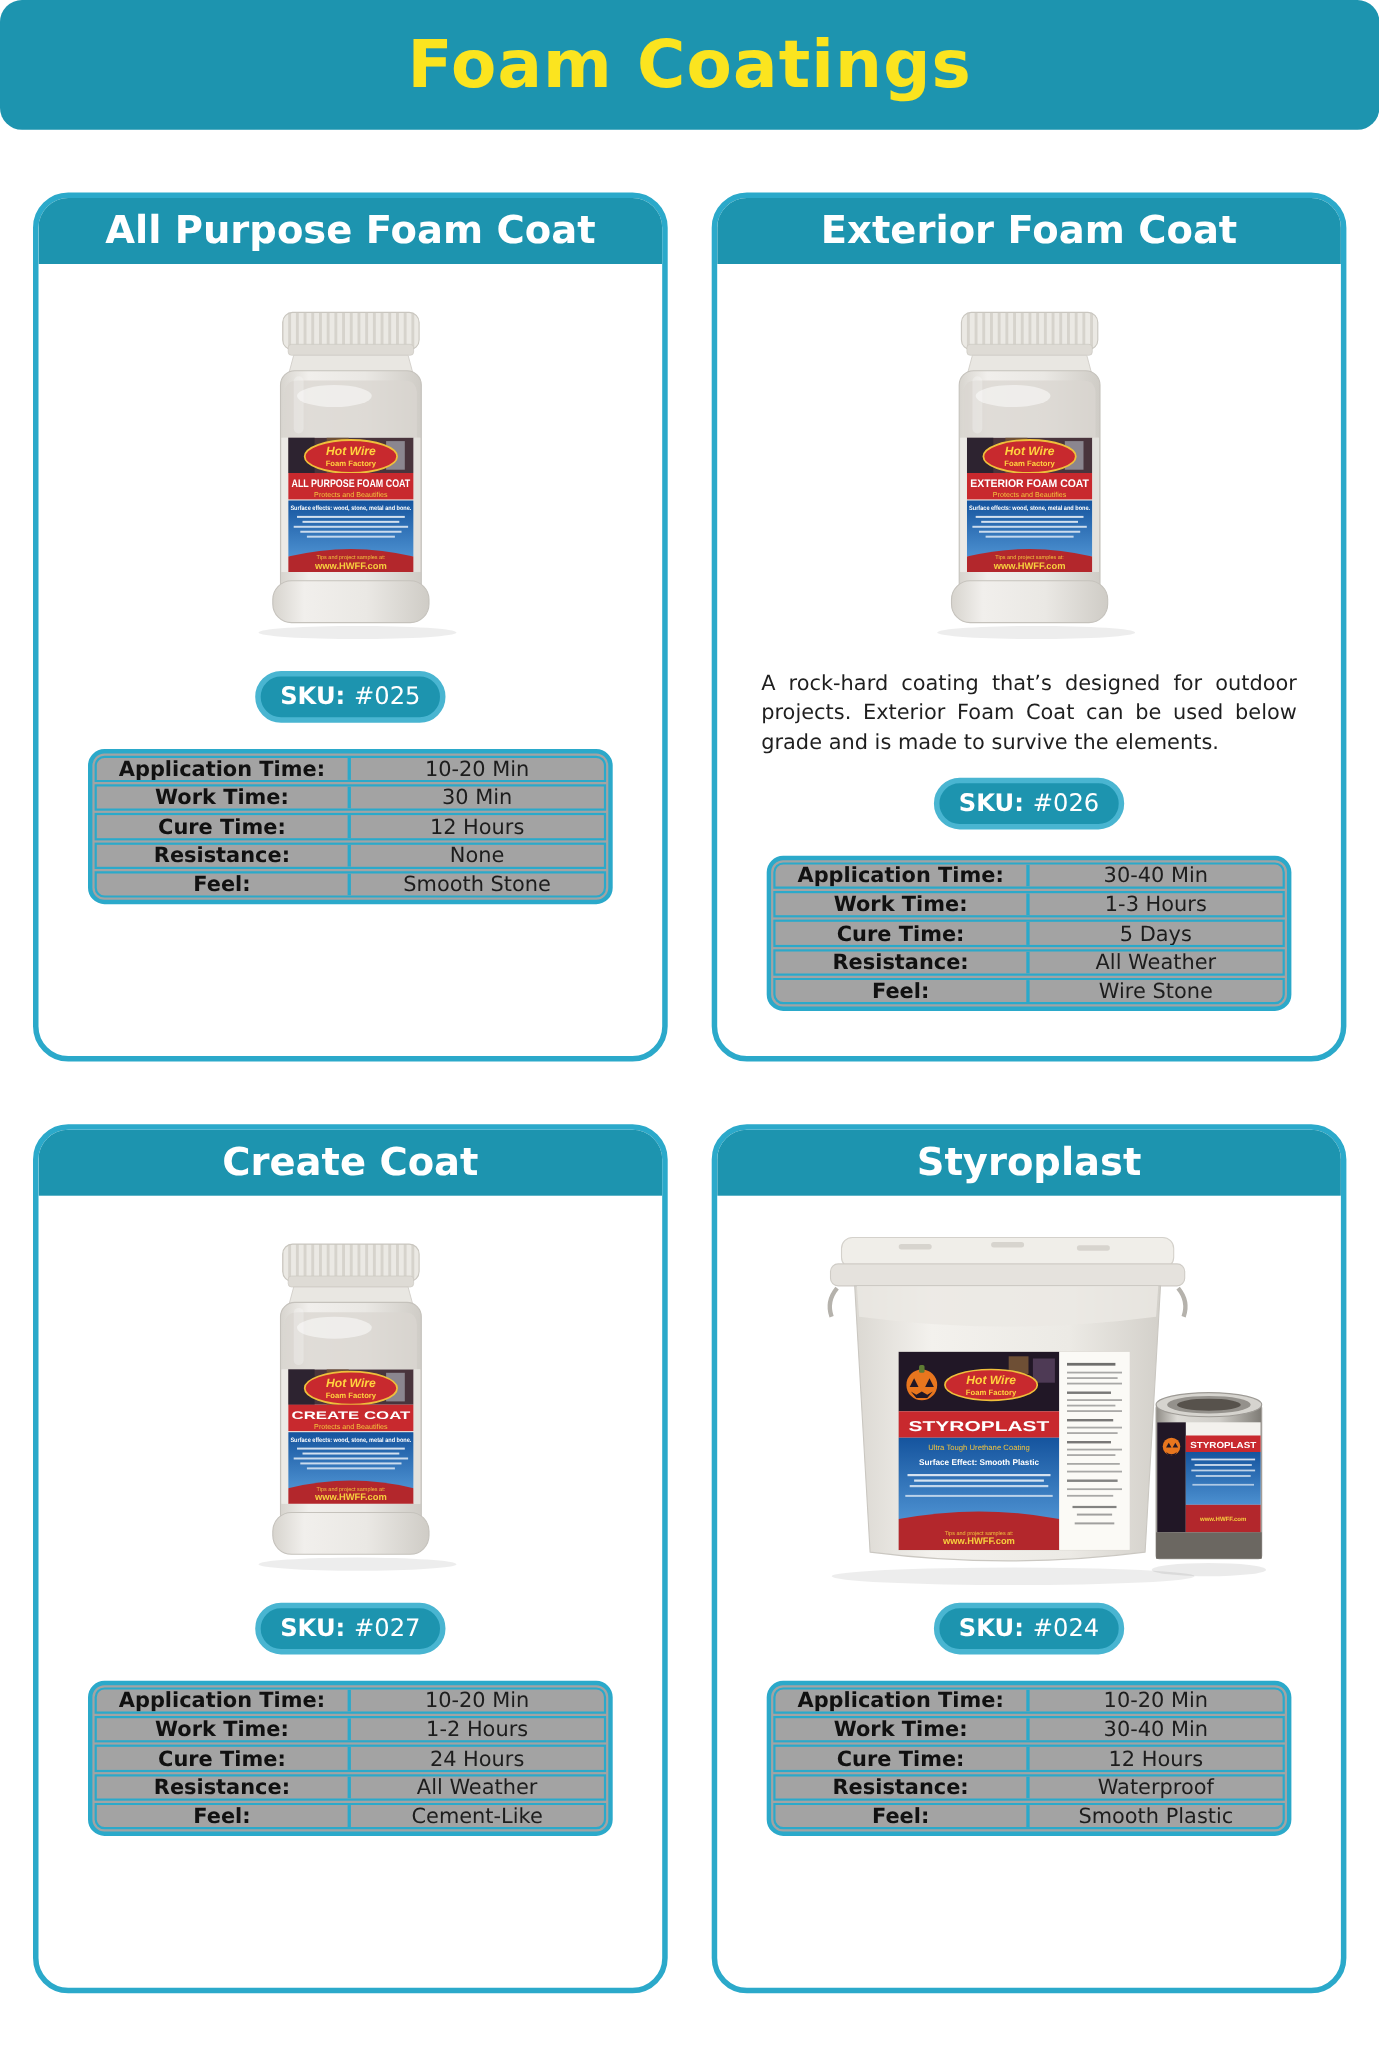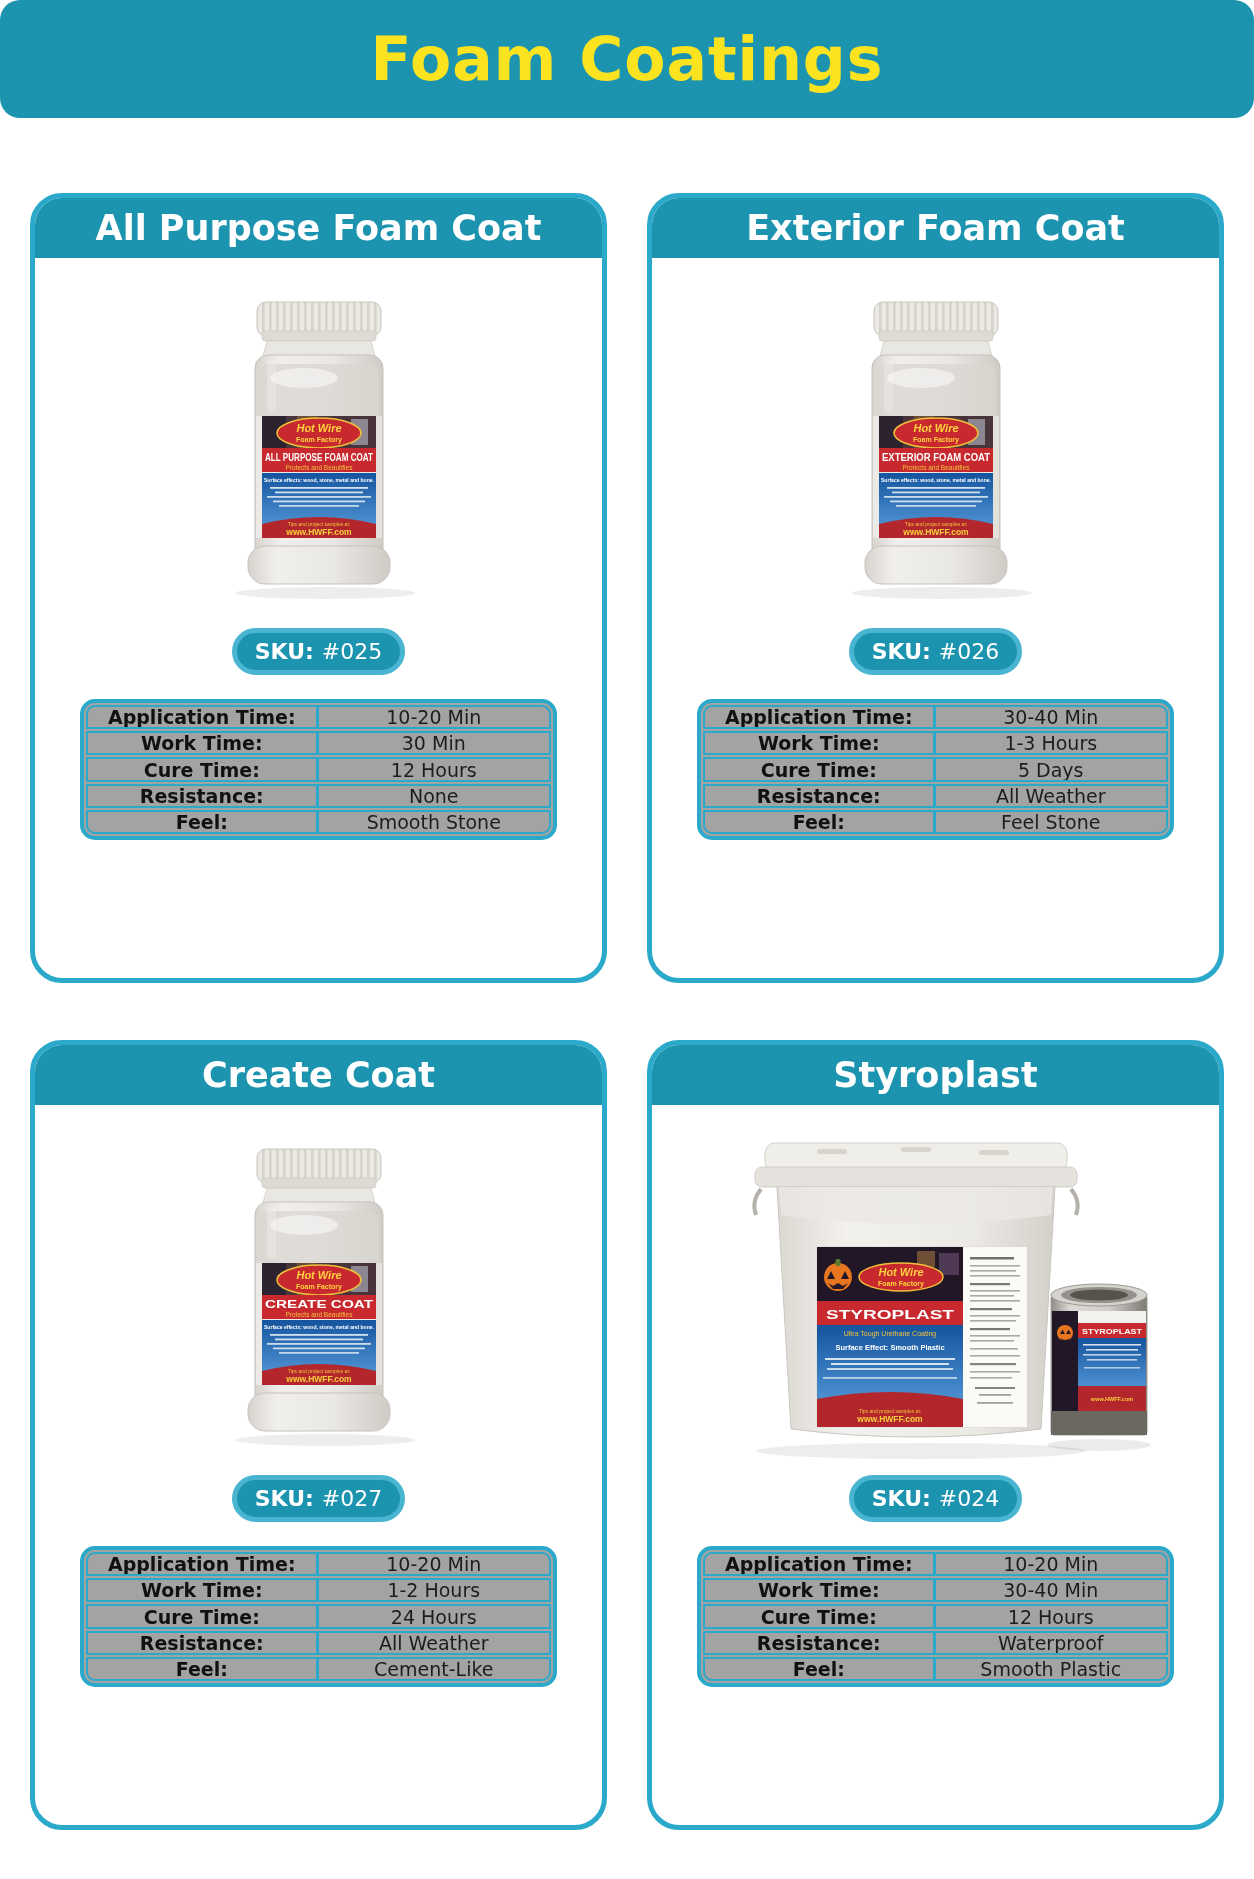--- a/index.html
+++ b/index.html
@@ -27,21 +27,21 @@
     font-size:60px;
     font-weight:bold;
     letter-spacing:1px;
     font-family:"DejaVu Sans","Liberation Sans",sans-serif;
   }
   .grid{
     display:grid;
     grid-template-columns:577px 577px;
     column-gap:40px;
     row-gap:57px;
-    padding:75px 30px 49px 30px;
+    padding:57px 30px 49px 30px;
   }
   .card{
     height:790px;
     background:#ffffff;
     border:5px solid var(--teal-light);
     border-radius:32px;
     overflow:hidden;
     display:flex;
     flex-direction:column;
   }
@@ -286,20 +286,21 @@
           <rect x="74" y="202.5" width="92" height="1.8" fill="#FFFFFF" opacity="0.75"></rect>
           <rect x="80" y="207" width="80" height="1.8" fill="#FFFFFF" opacity="0.7"></rect>
           <path d="M63,226 Q120,212 177,226 L177,240 L63,240 Z" fill="#B3272C"></path>
           <text class="t-tips" x="120" y="228">Tips and project samples at:</text>
           <text class="t-url" x="120" y="237">www.HWFF.com</text>
           <rect x="57" y="118" width="6" height="122" fill="#ECEAE6"></rect>
           <rect x="177" y="118" width="6" height="122" fill="#E3E1DC"></rect>
           <rect x="49" y="248" width="142" height="38" rx="17" fill="url(#bodyG1)" stroke="#C5C2BC" stroke-width="1"></rect>
         </svg>
       </div>
+      <p class="desc">A rock-hard coating that’s designed for outdoor projects. Exterior Foam Coat can be used below grade and is made to survive the elements.</p>
       <div class="sku-zone">
         <div class="sku-pill">
           <span class="sku-label">SKU:</span>
           <span class="sku-value">#026</span>
         </div>
       </div>
       <div class="spec-table">
         <div class="spec-row">
           <div class="spec-label">Application Time:</div>
           <div class="spec-value">30-40 Min</div>
@@ -311,21 +312,21 @@
         <div class="spec-row">
           <div class="spec-label">Cure Time:</div>
           <div class="spec-value">5 Days</div>
         </div>
         <div class="spec-row">
           <div class="spec-label">Resistance:</div>
           <div class="spec-value">All Weather</div>
         </div>
         <div class="spec-row">
           <div class="spec-label">Feel:</div>
-          <div class="spec-value">Feel Stone</div>
+          <div class="spec-value">Wire Stone</div>
         </div>
       </div>
     </section>
 
     <section class="card">
       <div class="card-header">
         <h2 class="card-title">Create Coat</h2>
       </div>
       <div class="image-zone">
         <svg width="240" height="302" viewBox="0 0 240 302">

